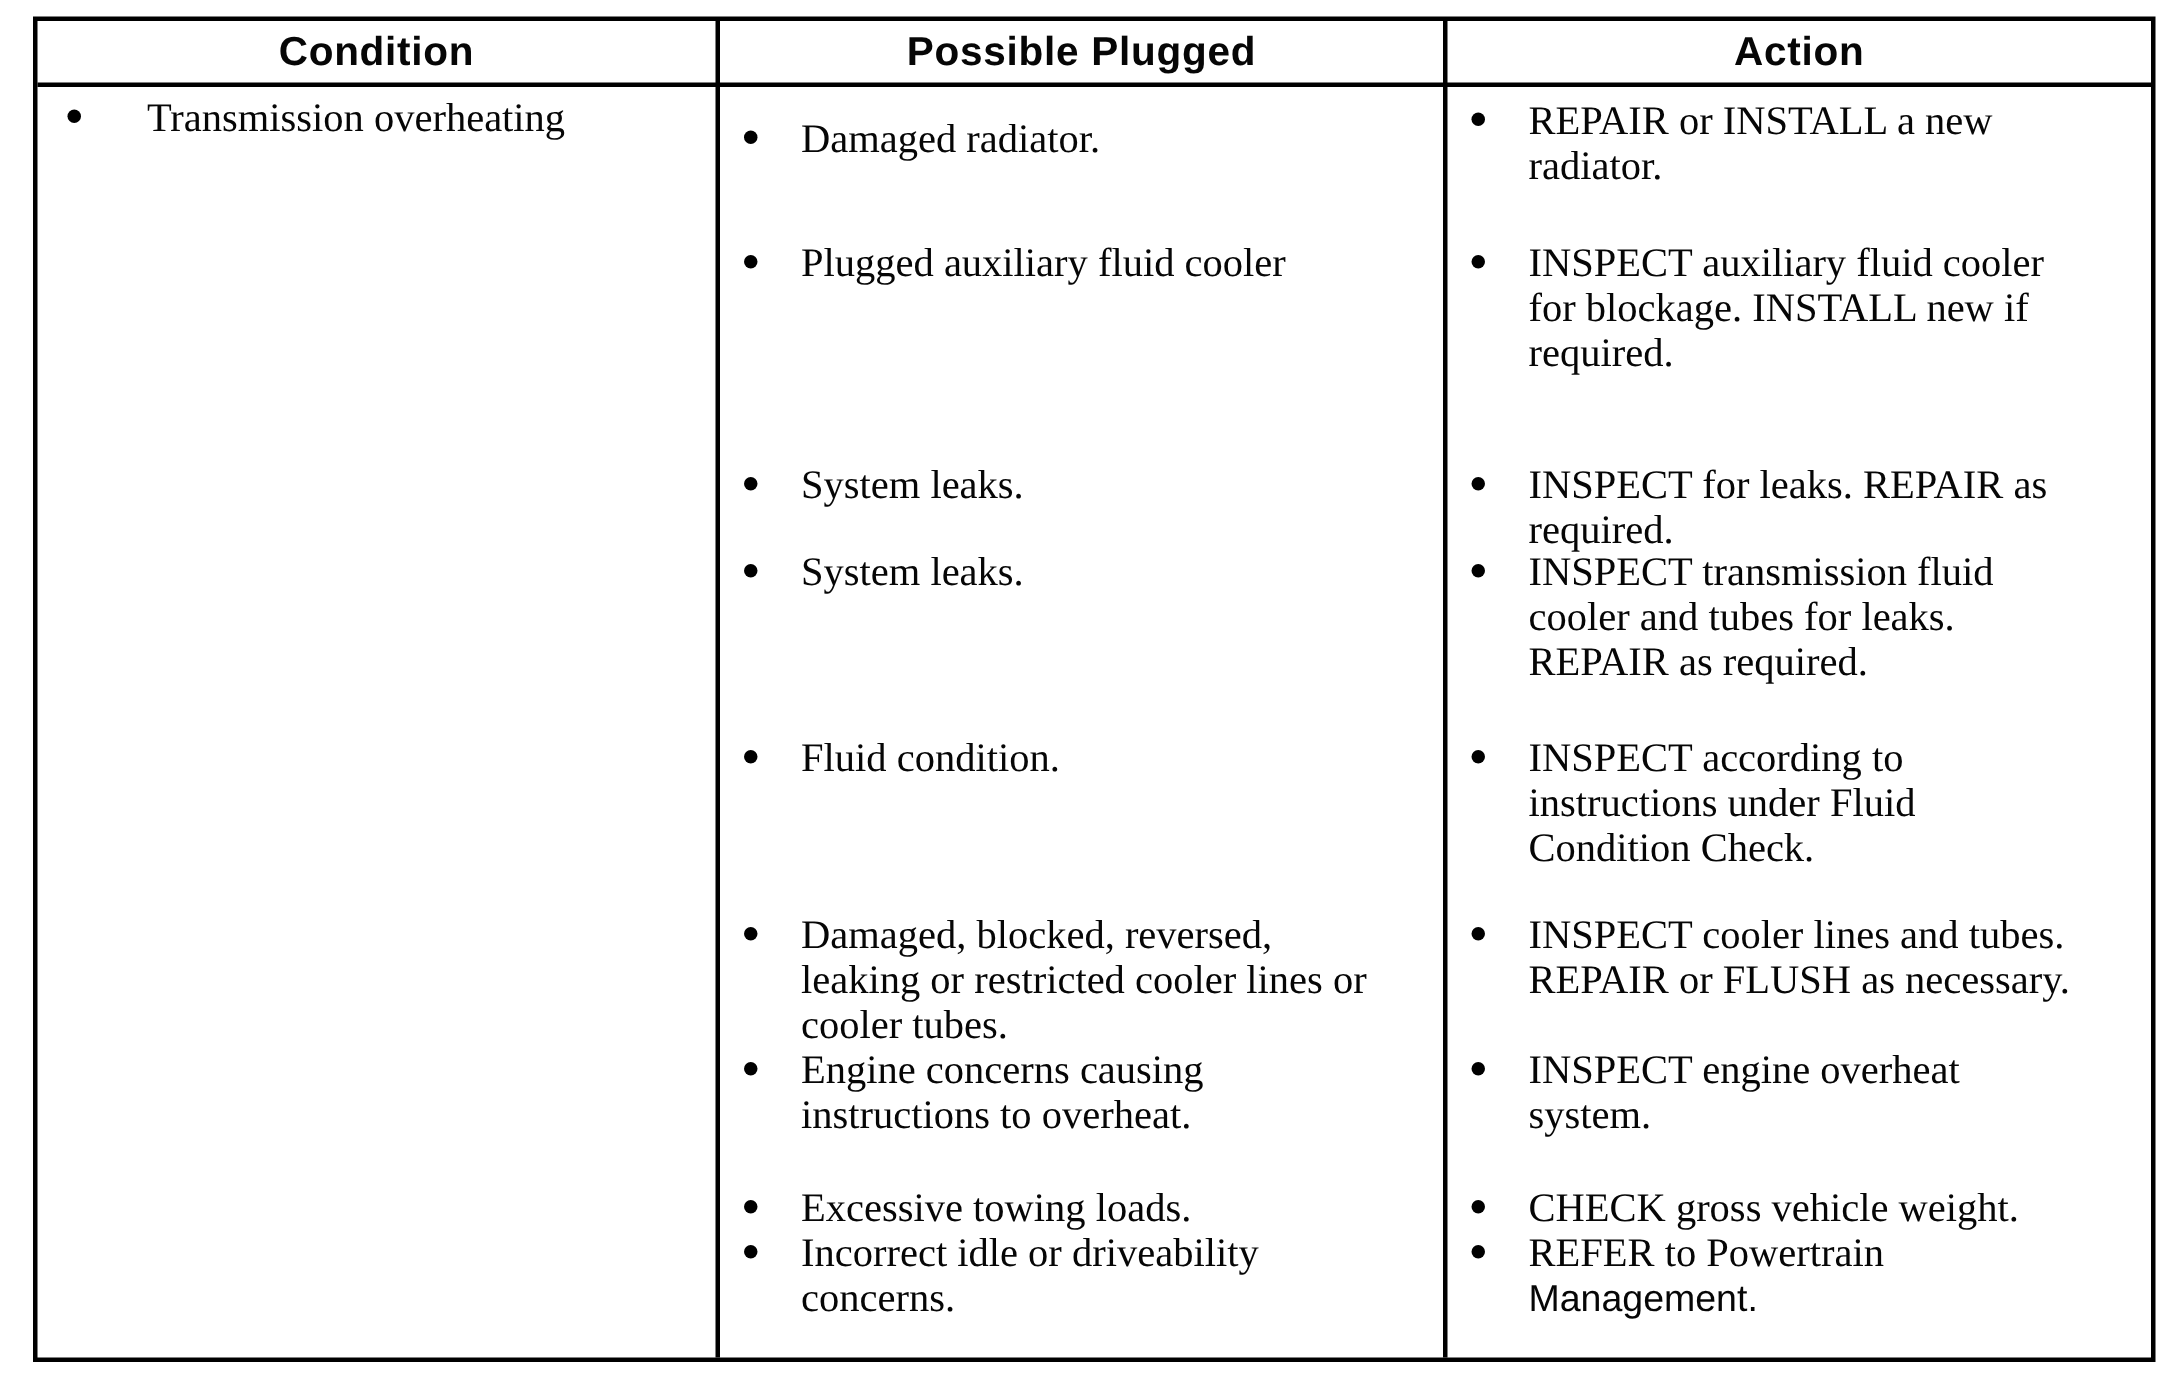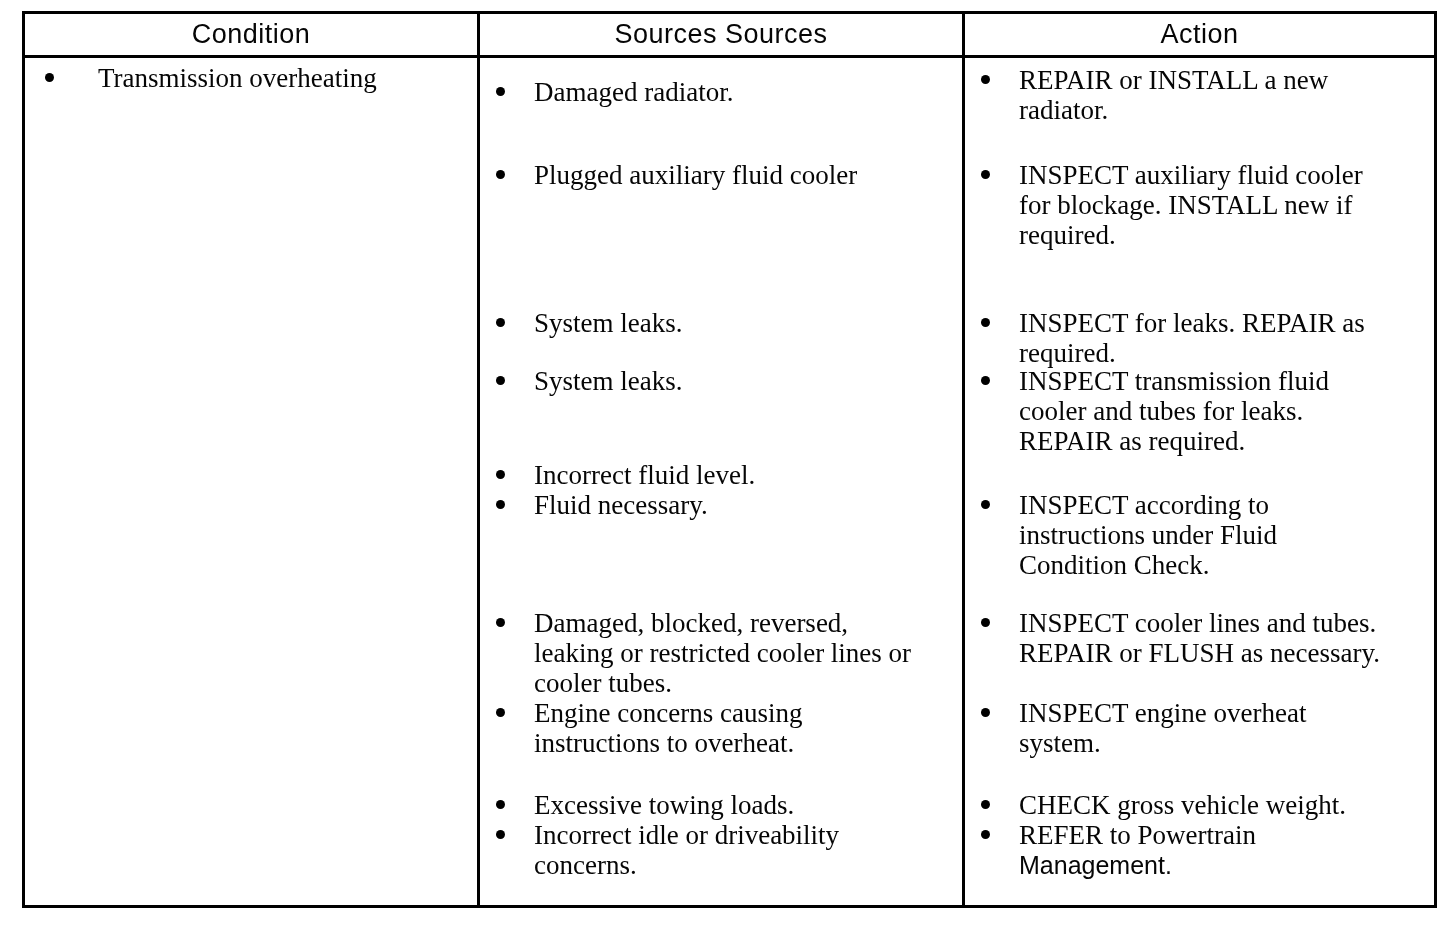--- a/index.html
+++ b/index.html
@@ -13,21 +13,21 @@
     position:absolute; left:22px; top:11px; width:1415px; height:897px;
     border:3px solid #000;
   }
   .header-row {
     position:absolute; left:0; right:0; top:0; height:44px;
     border-bottom:3px solid #000;
   }
   .th {
     position:absolute; top:0; height:41px;
     display:flex; align-items:center; justify-content:center;
-    font-family:"Liberation Sans", sans-serif; font-weight:normal;
+    font-family:"Liberation Sans", sans-serif; font-weight:bold;
     font-size:27px; letter-spacing:0.5px;
   }
   .th1 { left:0;     width:452px; }
   .th2 { left:455px; width:482px; }
   .th3 { left:940px; width:469px; }
   .vdiv {
     position:absolute; top:0; bottom:0; width:3px; background:#000;
   }
   .v1 { left:452px; }
   .v2 { left:937px; }
@@ -52,21 +52,21 @@
   .sans { font-family:"Liberation Sans", sans-serif; font-size:25px; }
 </style>
 </head>
 <body>
 
 <div class="page">
   <div class="table">
 
     <div class="header-row">
       <div class="th th1">Condition</div>
-      <div class="th th2">Sources Sources</div>
+      <div class="th th2">Possible Plugged</div>
       <div class="th th3">Action</div>
     </div>
 
     <div class="vdiv v1"></div>
     <div class="vdiv v2"></div>
 
     <div class="col col1">
       <div class="item" style="top:49px">
         <span class="bullet"></span>
         <span class="txt">Transmission overheating</span>
@@ -83,27 +83,23 @@
         <span class="txt">Plugged auxiliary fluid cooler</span>
       </div>
       <div class="item" style="top:294px">
         <span class="bullet"></span>
         <span class="txt">System leaks.</span>
       </div>
       <div class="item" style="top:352px">
         <span class="bullet"></span>
         <span class="txt">System leaks.</span>
       </div>
-      <div class="item" style="top:446px">
-        <span class="bullet"></span>
-        <span class="txt">Incorrect fluid level.</span>
-      </div>
       <div class="item" style="top:476px">
         <span class="bullet"></span>
-        <span class="txt">Fluid necessary.</span>
+        <span class="txt">Fluid condition.</span>
       </div>
       <div class="item" style="top:594px">
         <span class="bullet"></span>
         <span class="txt">Damaged, blocked, reversed, leaking or restricted cooler lines or cooler tubes.</span>
       </div>
       <div class="item" style="top:684px">
         <span class="bullet"></span>
         <span class="txt">Engine concerns causing instructions to overheat.</span>
       </div>
       <div class="item" style="top:776px">

